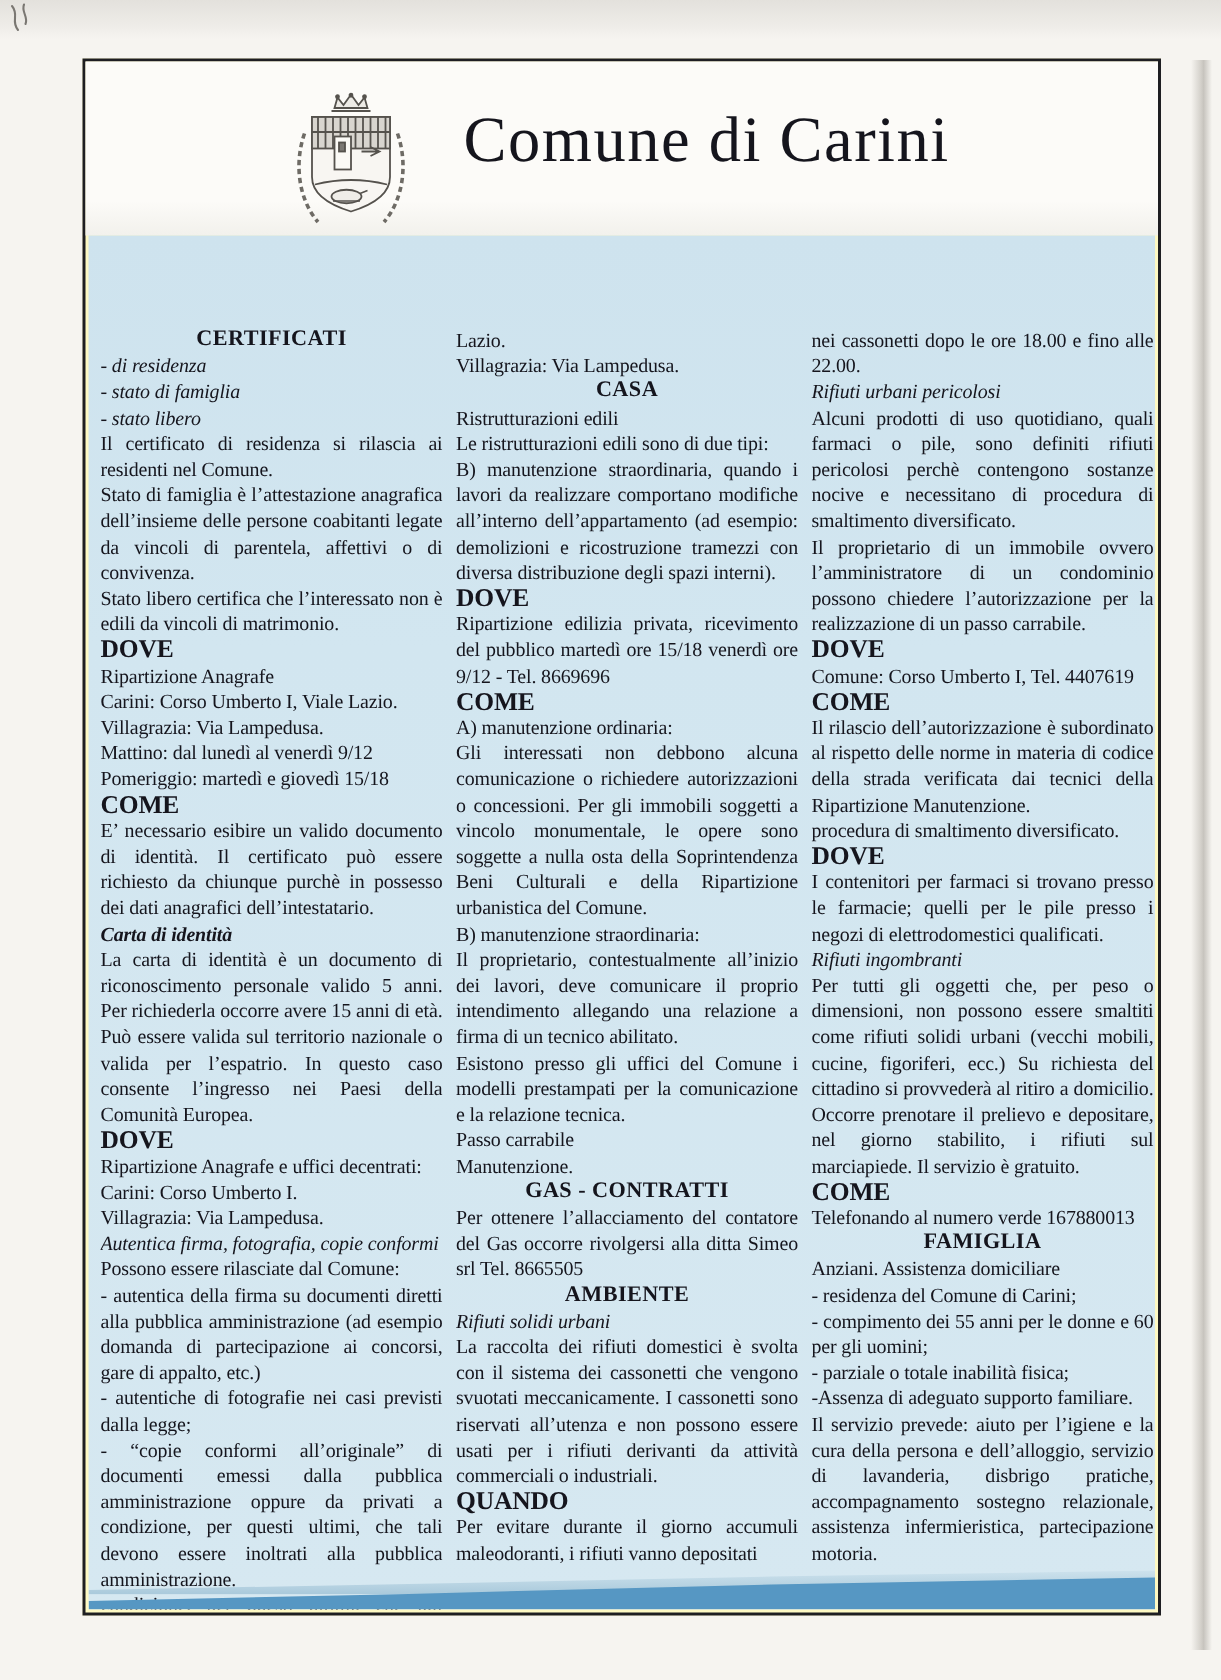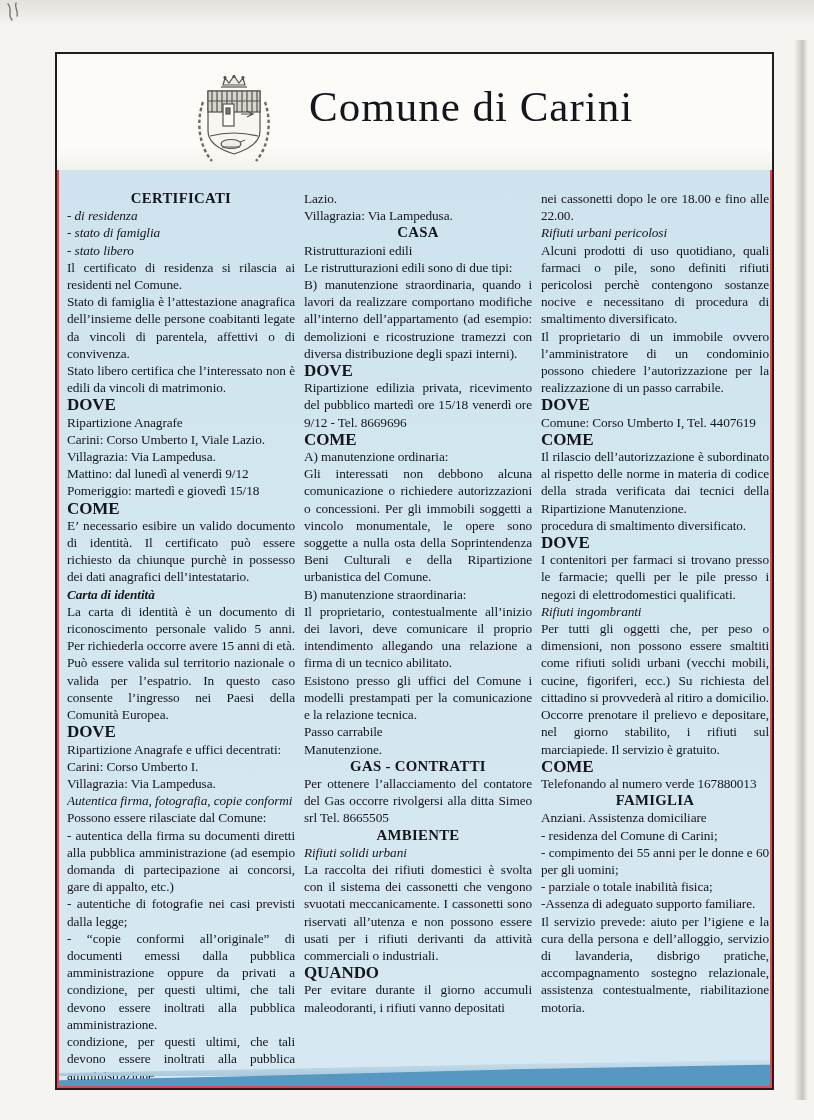--- a/index.html
+++ b/index.html
@@ -11,41 +11,41 @@
   .scan-top-strip{
     position:absolute;left:0;top:0;width:100%;height:26px;
     background:linear-gradient(180deg,#e3e1dc 0%,#efede9 70%,rgba(246,244,240,0)100%);
   }
   .scan-right-shadow{
     position:absolute;right:6px;top:40px;width:14px;height:1060px;
     background:linear-gradient(90deg,rgba(201,198,192,0)0%,#d5d2cc 45%,#c7c4be 60%,rgba(201,198,192,0)100%);
   }
   .pen-mark{position:absolute;left:4px;top:2px;width:26px;height:30px;}
   .page-frame{
-    position:absolute;left:55px;top:52px;width:715px;height:1034px;
+    position:absolute;left:55px;top:39px;width:715px;height:1034px;
     border:2px solid var(--frame-border,#1e1e22);
-    background:#ef4444;
+    background:#fef9c3;
   }
   .doc-header{position:relative;height:116px;background:linear-gradient(180deg,#fcfbf8 80%,#f2f1ec 100%);}
   .coat-of-arms{position:absolute;left:138px;top:20px;width:78px;height:94px;}
   .doc-title{
     position:absolute;left:252px;top:28px;margin:0;
     font-size:43px;font-weight:400;letter-spacing:1px;
     color:var(--text,#15151d);white-space:nowrap;
   }
   .content{
     position:absolute;left:2px;right:2px;top:116px;bottom:2px;box-sizing:border-box;
     background:linear-gradient(180deg,#cee3ee 0%,var(--content-bg,#d2e6f0) 30%,#d6e8f1 100%);
     padding:20px 6px 0 8px;
     display:flex;gap:9px;overflow:hidden;
   }
   .col{
     width:228px;flex:0 0 228px;overflow:hidden;
     color:var(--text,#15151d);
-    font-size:13.3px;line-height:17.2px;letter-spacing:-0.1px;
+    font-size:13.3px;line-height:17.2px;letter-spacing:-0.1px;margin-top:41px;
   }
   .col p{margin:0;}
   .blk.body{text-align:justify;}
   .blk.heading{font-weight:bold;font-size:17px;}
   .blk.heading-center{font-weight:bold;font-size:14.8px;text-align:center;letter-spacing:.3px;}
   .blk.italic{font-style:italic;}
   .blk.bold-italic{font-style:italic;font-weight:bold;}
   .bottom-band{
     position:absolute;left:0;right:0;bottom:0;height:26px;
     background:var(--content-bg-bottom-band,#5697c3);
@@ -171,19 +171,19 @@
         <p class="blk italic">Rifiuti ingombranti</p>
         <p class="blk body">Per tutti gli oggetti che, per peso o dimensioni, non possono essere smaltiti come rifiuti solidi urbani (vecchi mobili, cucine, figoriferi, ecc.) Su richiesta del cittadino si provvederà al ritiro a domicilio. Occorre prenotare il prelievo e depositare, nel giorno stabilito, i rifiuti sul marciapiede. Il servizio è gratuito.</p>
         <p class="blk heading">COME</p>
         <p class="blk body">Telefonando al numero verde 167880013</p>
         <p class="blk heading-center">FAMIGLIA</p>
         <p class="blk body">Anziani. Assistenza domiciliare</p>
         <p class="blk body">- residenza del Comune di Carini;</p>
         <p class="blk body">- compimento dei 55 anni per le donne e 60 per gli uomini;</p>
         <p class="blk body">- parziale o totale inabilità fisica;</p>
         <p class="blk body">-Assenza di adeguato supporto familiare.</p>
-        <p class="blk body">Il servizio prevede: aiuto per l’igiene e la cura della persona e dell’alloggio, servizio di lavanderia, disbrigo pratiche, accompagnamento sostegno relazionale, assistenza contestualmente, riabilitazione motoria.</p>
+        <p class="blk body">Il servizio prevede: aiuto per l’igiene e la cura della persona e dell’alloggio, servizio di lavanderia, disbrigo pratiche, accompagnamento sostegno relazionale, assistenza infermieristica, partecipazione motoria.</p>
       </div>
     <div class="bottom-band-haze"></div>
     <div class="bottom-band"></div>
   </main>
 
 </div>
 
 </body></html>

